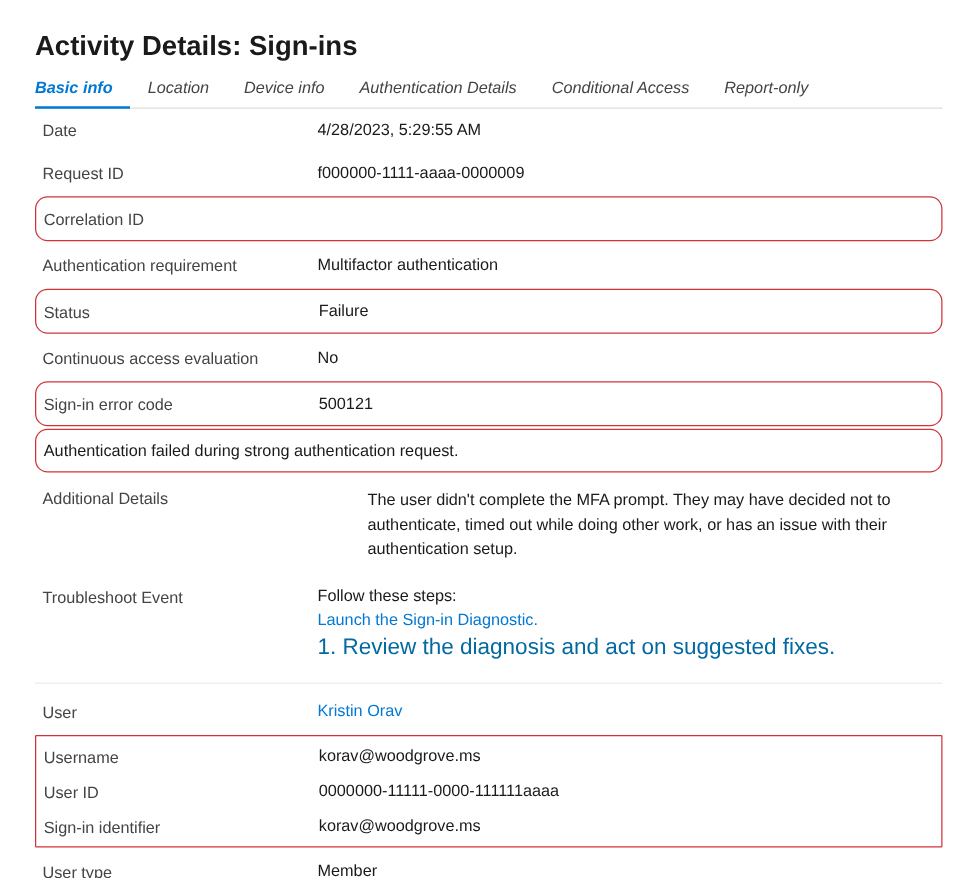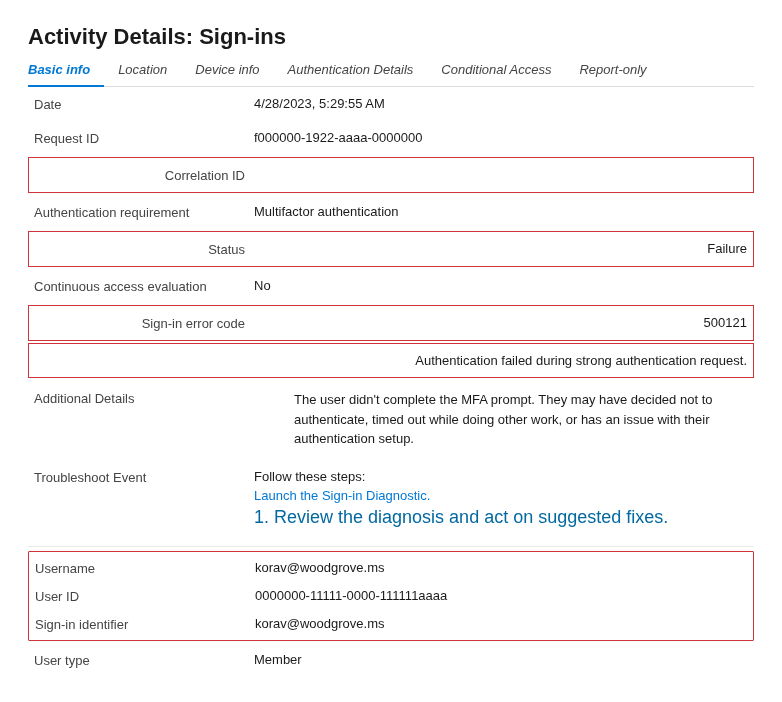--- a/index.html
+++ b/index.html
@@ -69,22 +69,21 @@
       word-break: break-all;
     }
     .field-value.link {
       color: #0078d4;
       cursor: pointer;
       text-decoration: none;
     }
     .highlighted-row {
       border: 1.5px solid #d13438;
       margin: 2px 0;
-      border-radius: 0;
-      text-align: right;
+      border-radius: 10px;
     }
     .highlighted-group {
       border: 1.5px solid #d13438;
       margin: 2px 0;
       border-radius: 1px;
     }
     .section-divider {
       height: 1px;
       background: #edebe9;
       margin: 4px 0;
@@ -131,21 +130,21 @@
 
   <div class="content">
 
     <div class="field-row">
       <div class="field-label">Date</div>
       <div class="field-value">4/28/2023, 5:29:55 AM</div>
     </div>
 
     <div class="field-row">
       <div class="field-label">Request ID</div>
-      <div class="field-value">f000000-1922-aaaa-0000000</div>
+      <div class="field-value">f000000-1111-aaaa-0000009</div>
     </div>
 
     <div class="field-row highlighted-row">
       <div class="field-label">Correlation ID</div>
     </div>
 
     <div class="field-row">
       <div class="field-label">Authentication requirement</div>
       <div class="field-value">Multifactor authentication</div>
     </div>
@@ -178,20 +177,24 @@
       <div class="field-label">Troubleshoot Event</div>
       <div class="troubleshoot-content">
         <div class="troubleshoot-steps">Follow these steps:</div>
         <div class="troubleshoot-link">Launch the Sign-in Diagnostic.</div>
         <div class="troubleshoot-instruction">1. Review the diagnosis and act on suggested fixes.</div>
       </div>
     </div>
 
     <div class="section-divider"></div>
 
+    <div class="field-row" style="padding: 10px 6px 9px 6px;">
+      <div class="field-label">User</div>
+      <div class="field-value link">Kristin Orav</div>
+    </div>
 
     <div class="highlighted-group">
       <div class="field-row" style="border-bottom: none; padding: 8px 6px 6px 6px;">
         <div class="field-label">Username</div>
         <div class="field-value">korav@woodgrove.ms</div>
       </div>
       <div class="field-row" style="border-bottom: none; padding: 6px 6px;">
         <div class="field-label">User ID</div>
         <div class="field-value">0000000-11111-0000-111111aaaa</div>
       </div>

